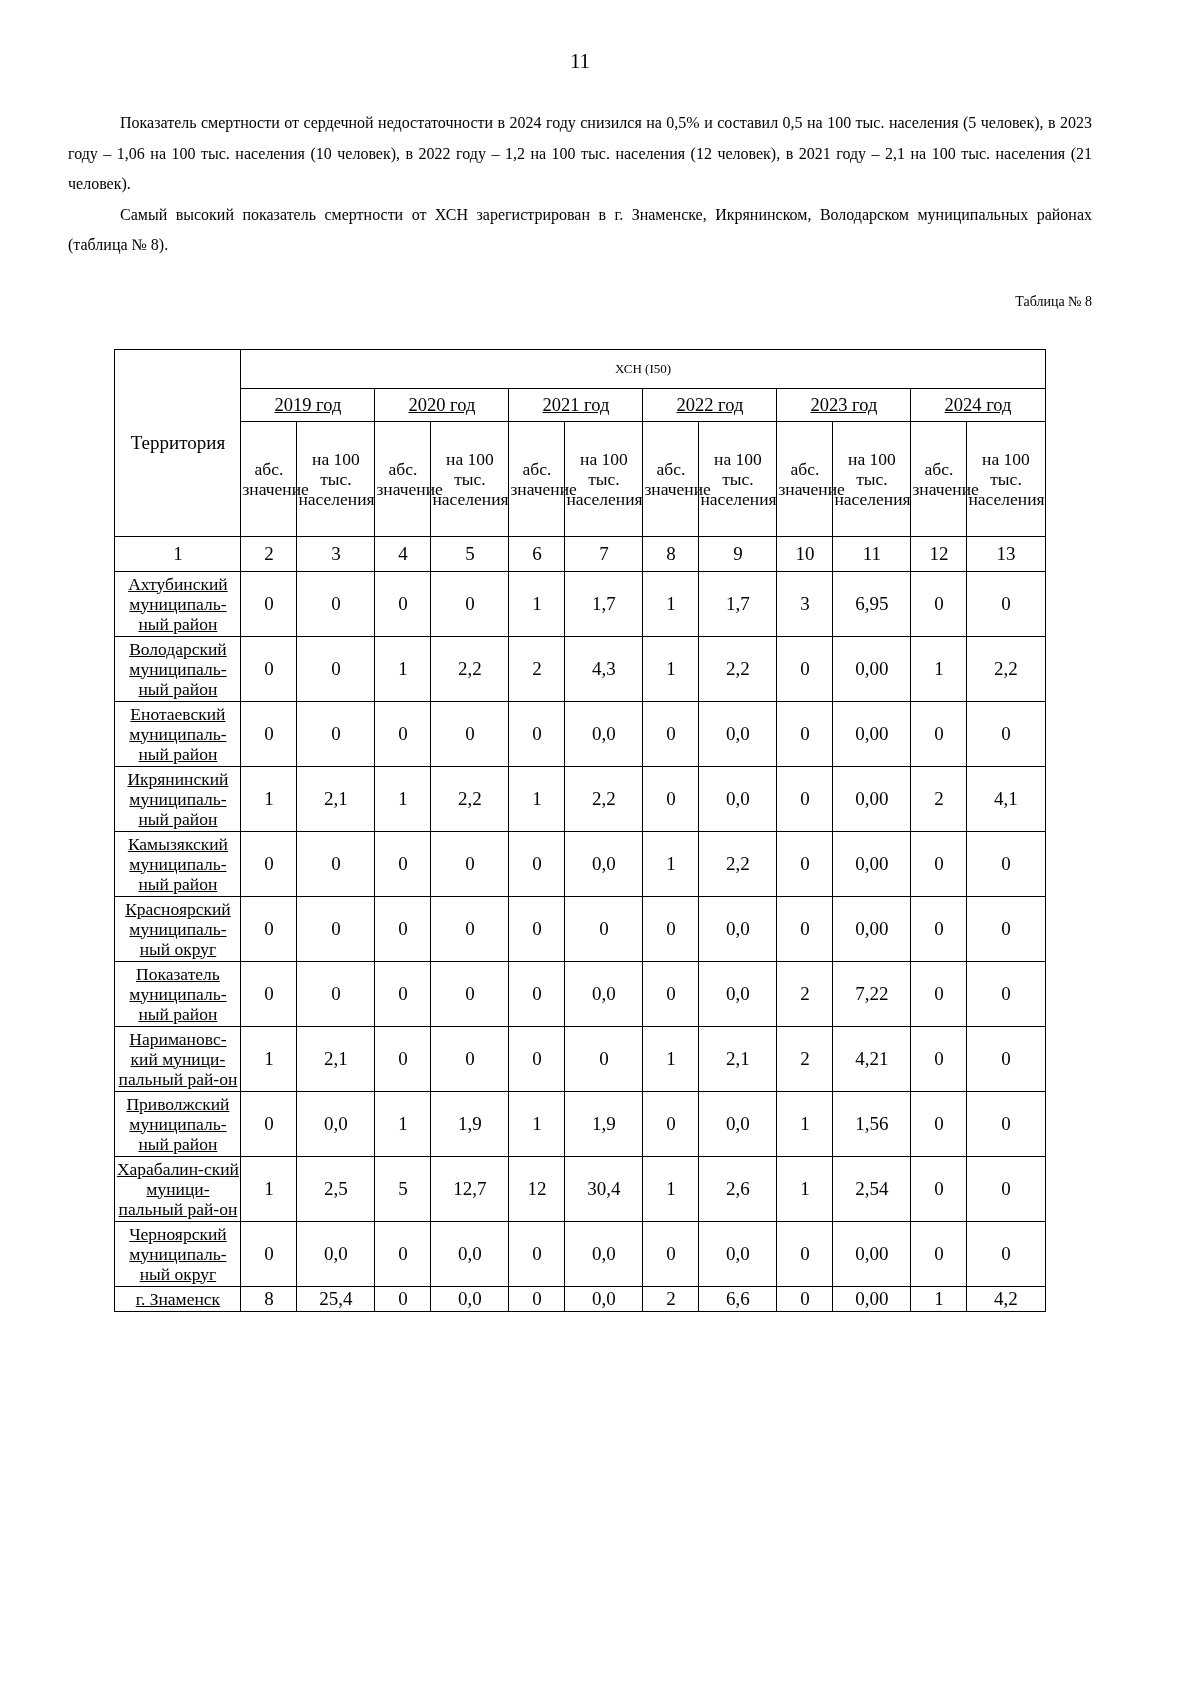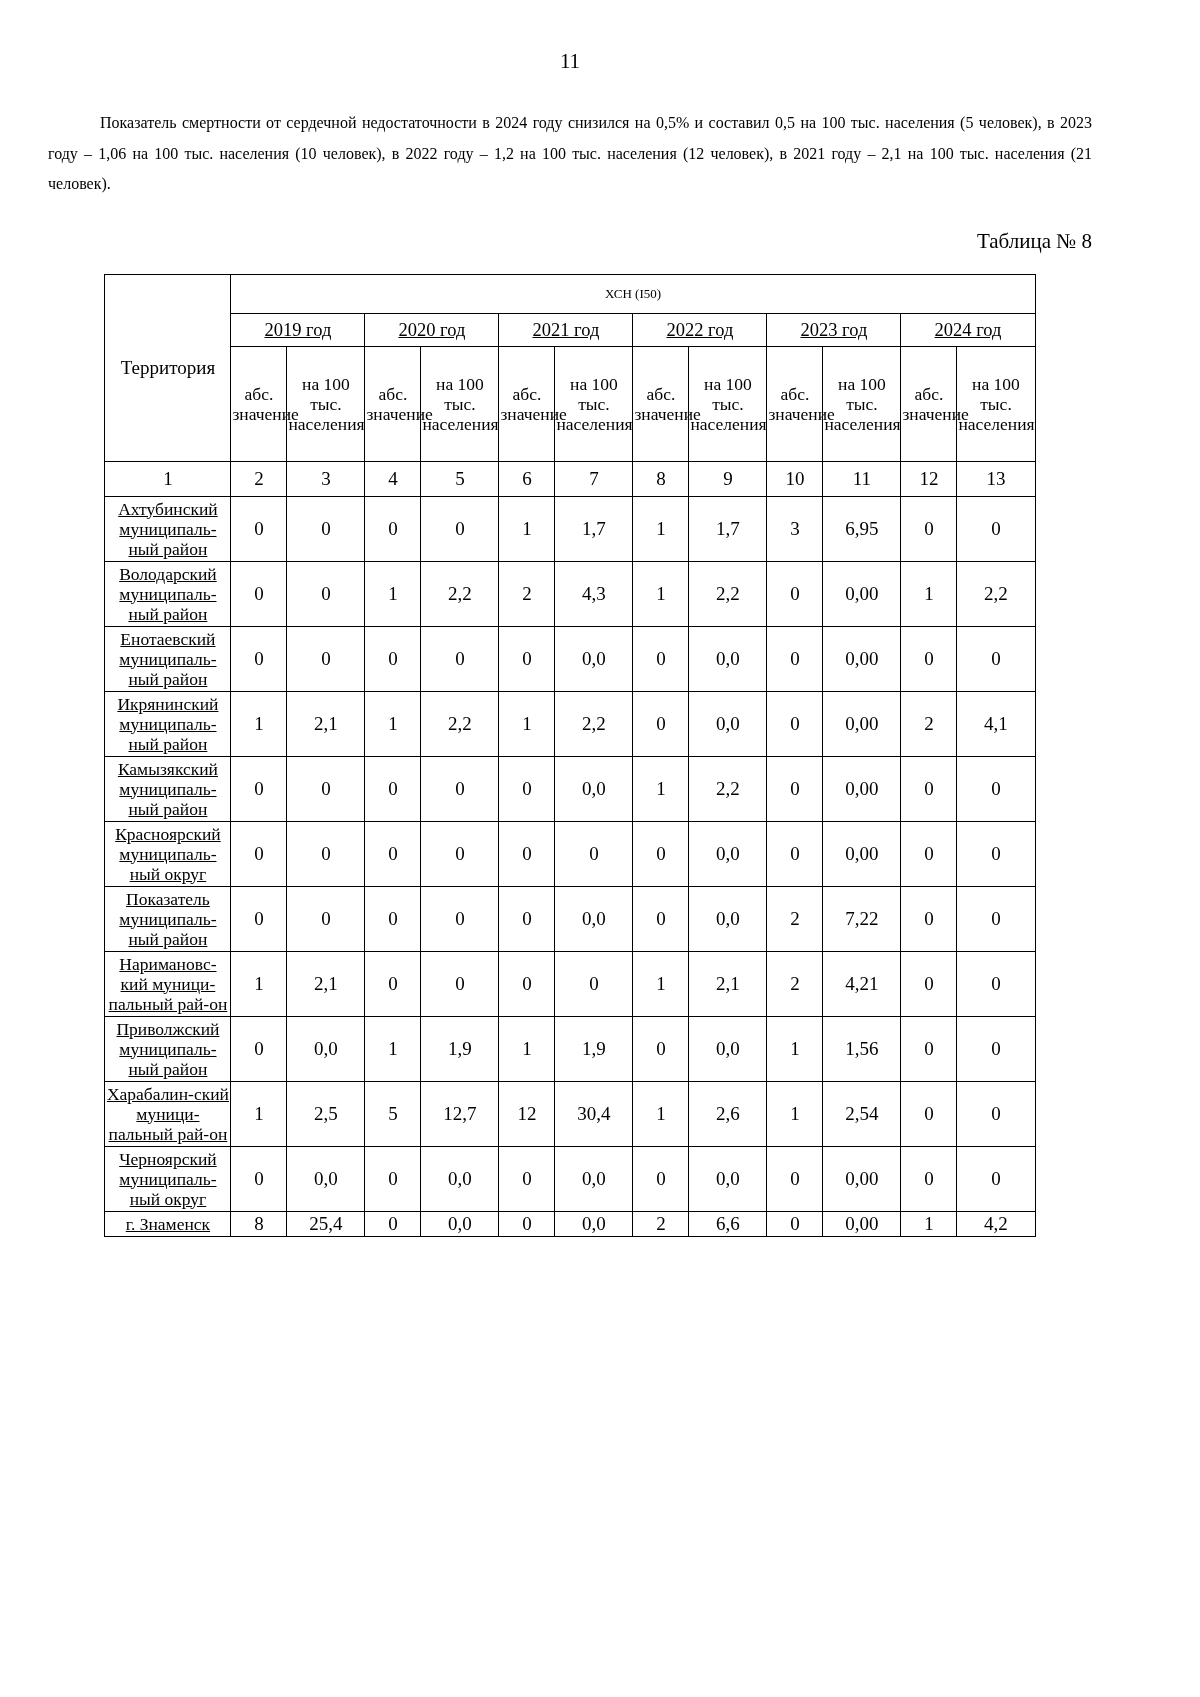--- a/index.html
+++ b/index.html
@@ -12,21 +12,21 @@
     min-height: 1697px;
     font-family: "Liberation Serif", "DejaVu Serif", serif;
     color: #000000;
     -webkit-font-smoothing: antialiased;
   }
   .page {
     position: relative;
     width: 1200px;
     min-height: 1697px;
     box-sizing: border-box;
-    padding: 48px 108px 40px 48px;
+    padding: 48px 108px 40px 68px;
   }
   .page-number {
     text-align: center;
     font-size: 21px;
     line-height: 26px;
     margin: 0 0 34px 0;
   }
   .para {
     font-size: 16px;
     line-height: 30.5px;
@@ -34,23 +34,23 @@
     text-justify: inter-word;
     text-indent: 52px;
     margin: 0 0 0 0;
     hyphens: manual;
   }
   .para + .para {
     margin-top: 0;
   }
   .table-caption {
     text-align: right;
-    font-size: 21px;
+    font-size: 14px;
     line-height: 30px;
-    margin: 26px 0 18px 0;
+    margin: 26px 0 32px 0;
   }
   table.main-table {
     border-collapse: collapse;
     width: 910px;
     margin: 0 auto;
     table-layout: fixed;
     font-size: 17px;
   }
   table.main-table th,
   table.main-table td {
@@ -98,20 +98,21 @@
   col.c-rate { width: 78px; }
 </style>
 </head>
 <body>
 
 <div class="page">
 
   <div class="page-number">11</div>
 
   <p class="para">Показатель смертности от сердечной недостаточности в 2024 году снизился на 0,5% и составил 0,5 на 100 тыс. населения (5 человек), в 2023 году – 1,06 на 100 тыс. населения (10 человек), в 2022 году – 1,2 на 100 тыс. населения (12 человек), в 2021 году – 2,1 на 100 тыс. населения (21 человек).</p>
+  <p class="para">Самый высокий показатель смертности от ХСН зарегистрирован в г. Знаменске, Икрянинском, Володарском муниципальных районах (таблица № 8).</p>
 
   <div class="table-caption">Таблица № 8</div>
 
   <table class="main-table">
     <colgroup>
       <col class="c-terr">
         <col class="c-abs">
         <col class="c-rate">
       <col class="c-abs">
         <col class="c-rate">

